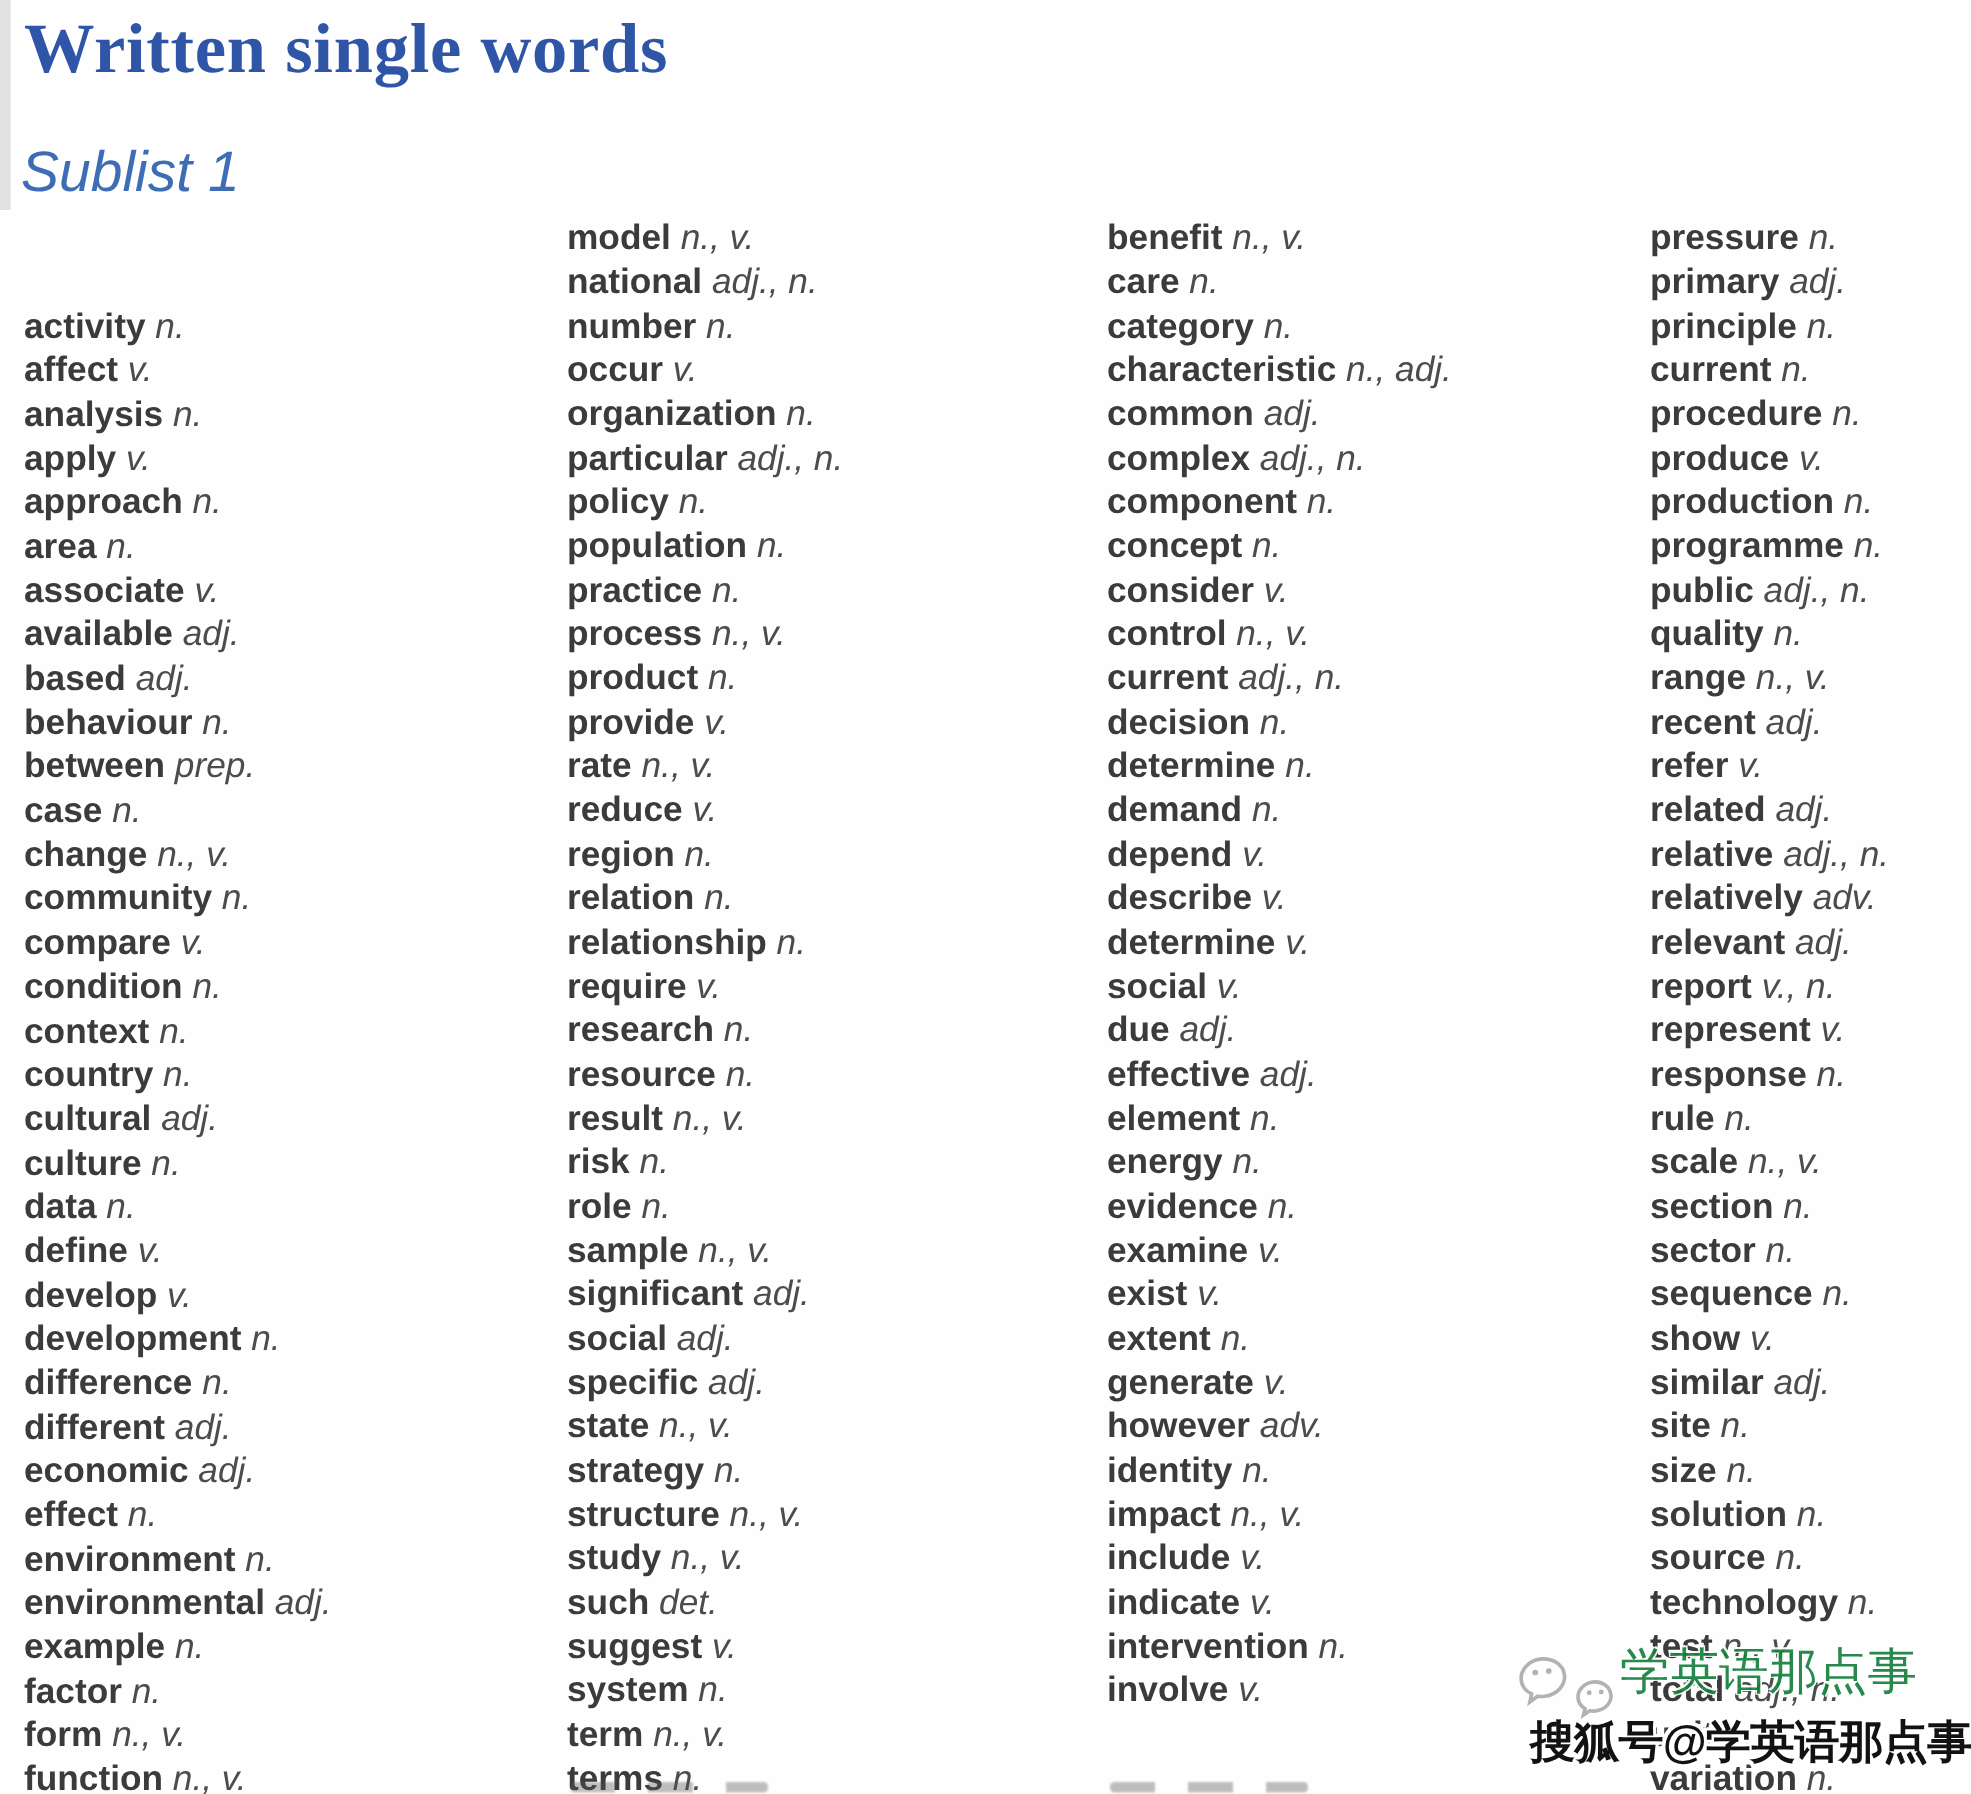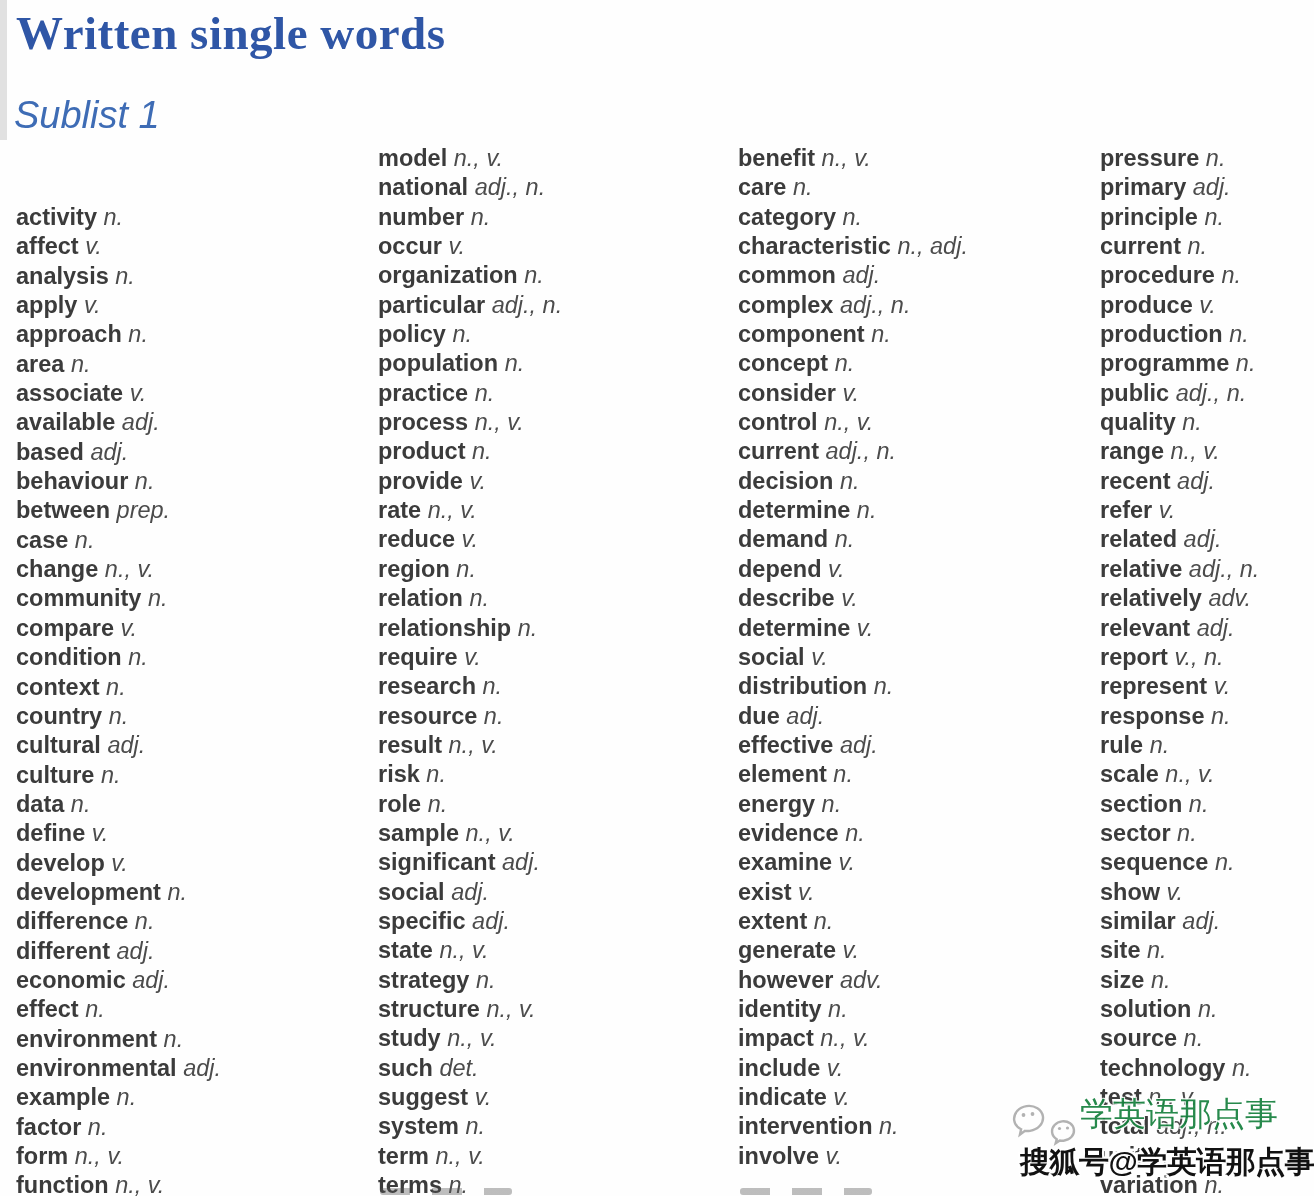--- a/index.html
+++ b/index.html
@@ -167,21 +167,20 @@
       <div class="entry"><span class="w">consider</span> <span class="pos">v.</span></div>
       <div class="entry"><span class="w">control</span> <span class="pos">n., v.</span></div>
       <div class="entry"><span class="w">current</span> <span class="pos">adj., n.</span></div>
       <div class="entry"><span class="w">decision</span> <span class="pos">n.</span></div>
       <div class="entry"><span class="w">determine</span> <span class="pos">n.</span></div>
       <div class="entry"><span class="w">demand</span> <span class="pos">n.</span></div>
       <div class="entry"><span class="w">depend</span> <span class="pos">v.</span></div>
       <div class="entry"><span class="w">describe</span> <span class="pos">v.</span></div>
       <div class="entry"><span class="w">determine</span> <span class="pos">v.</span></div>
       <div class="entry"><span class="w">social</span> <span class="pos">v.</span></div>
-      <div class="entry"><span class="w">distribution</span> <span class="pos">n.</span></div>
       <div class="entry"><span class="w">due</span> <span class="pos">adj.</span></div>
       <div class="entry"><span class="w">effective</span> <span class="pos">adj.</span></div>
       <div class="entry"><span class="w">element</span> <span class="pos">n.</span></div>
       <div class="entry"><span class="w">energy</span> <span class="pos">n.</span></div>
       <div class="entry"><span class="w">evidence</span> <span class="pos">n.</span></div>
       <div class="entry"><span class="w">examine</span> <span class="pos">v.</span></div>
       <div class="entry"><span class="w">exist</span> <span class="pos">v.</span></div>
       <div class="entry"><span class="w">extent</span> <span class="pos">n.</span></div>
       <div class="entry"><span class="w">generate</span> <span class="pos">v.</span></div>
       <div class="entry"><span class="w">however</span> <span class="pos">adv.</span></div>

